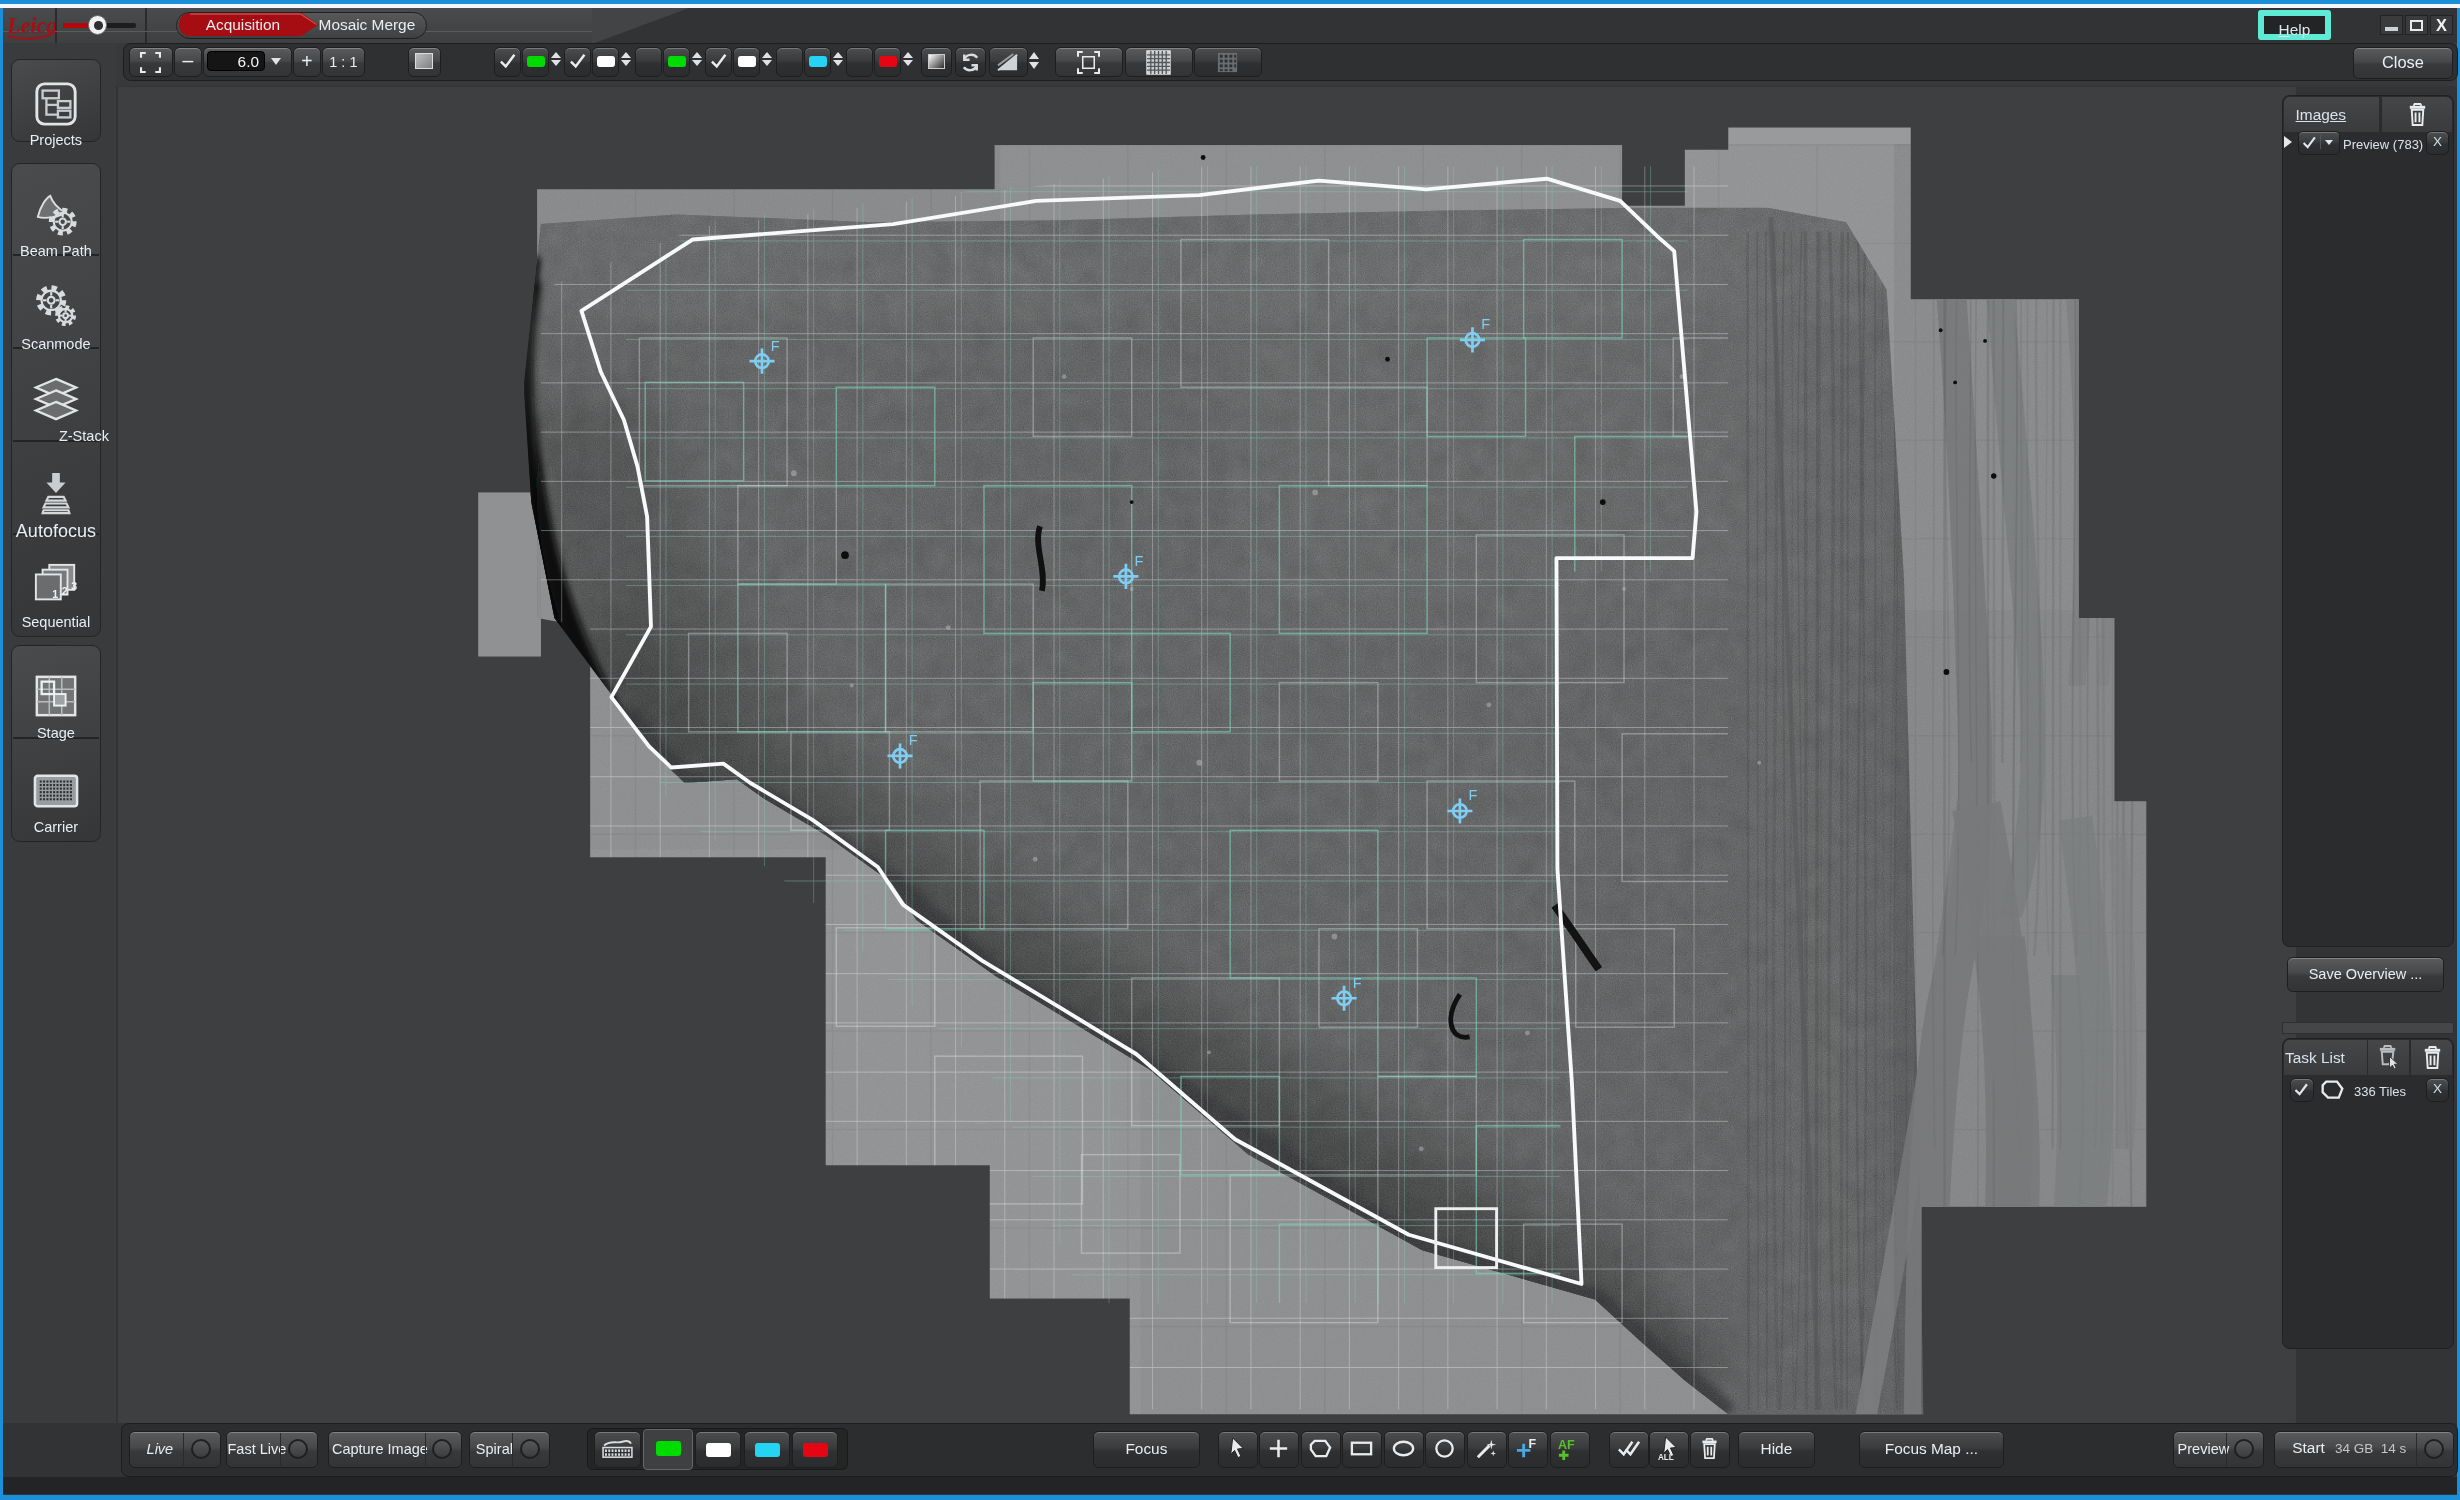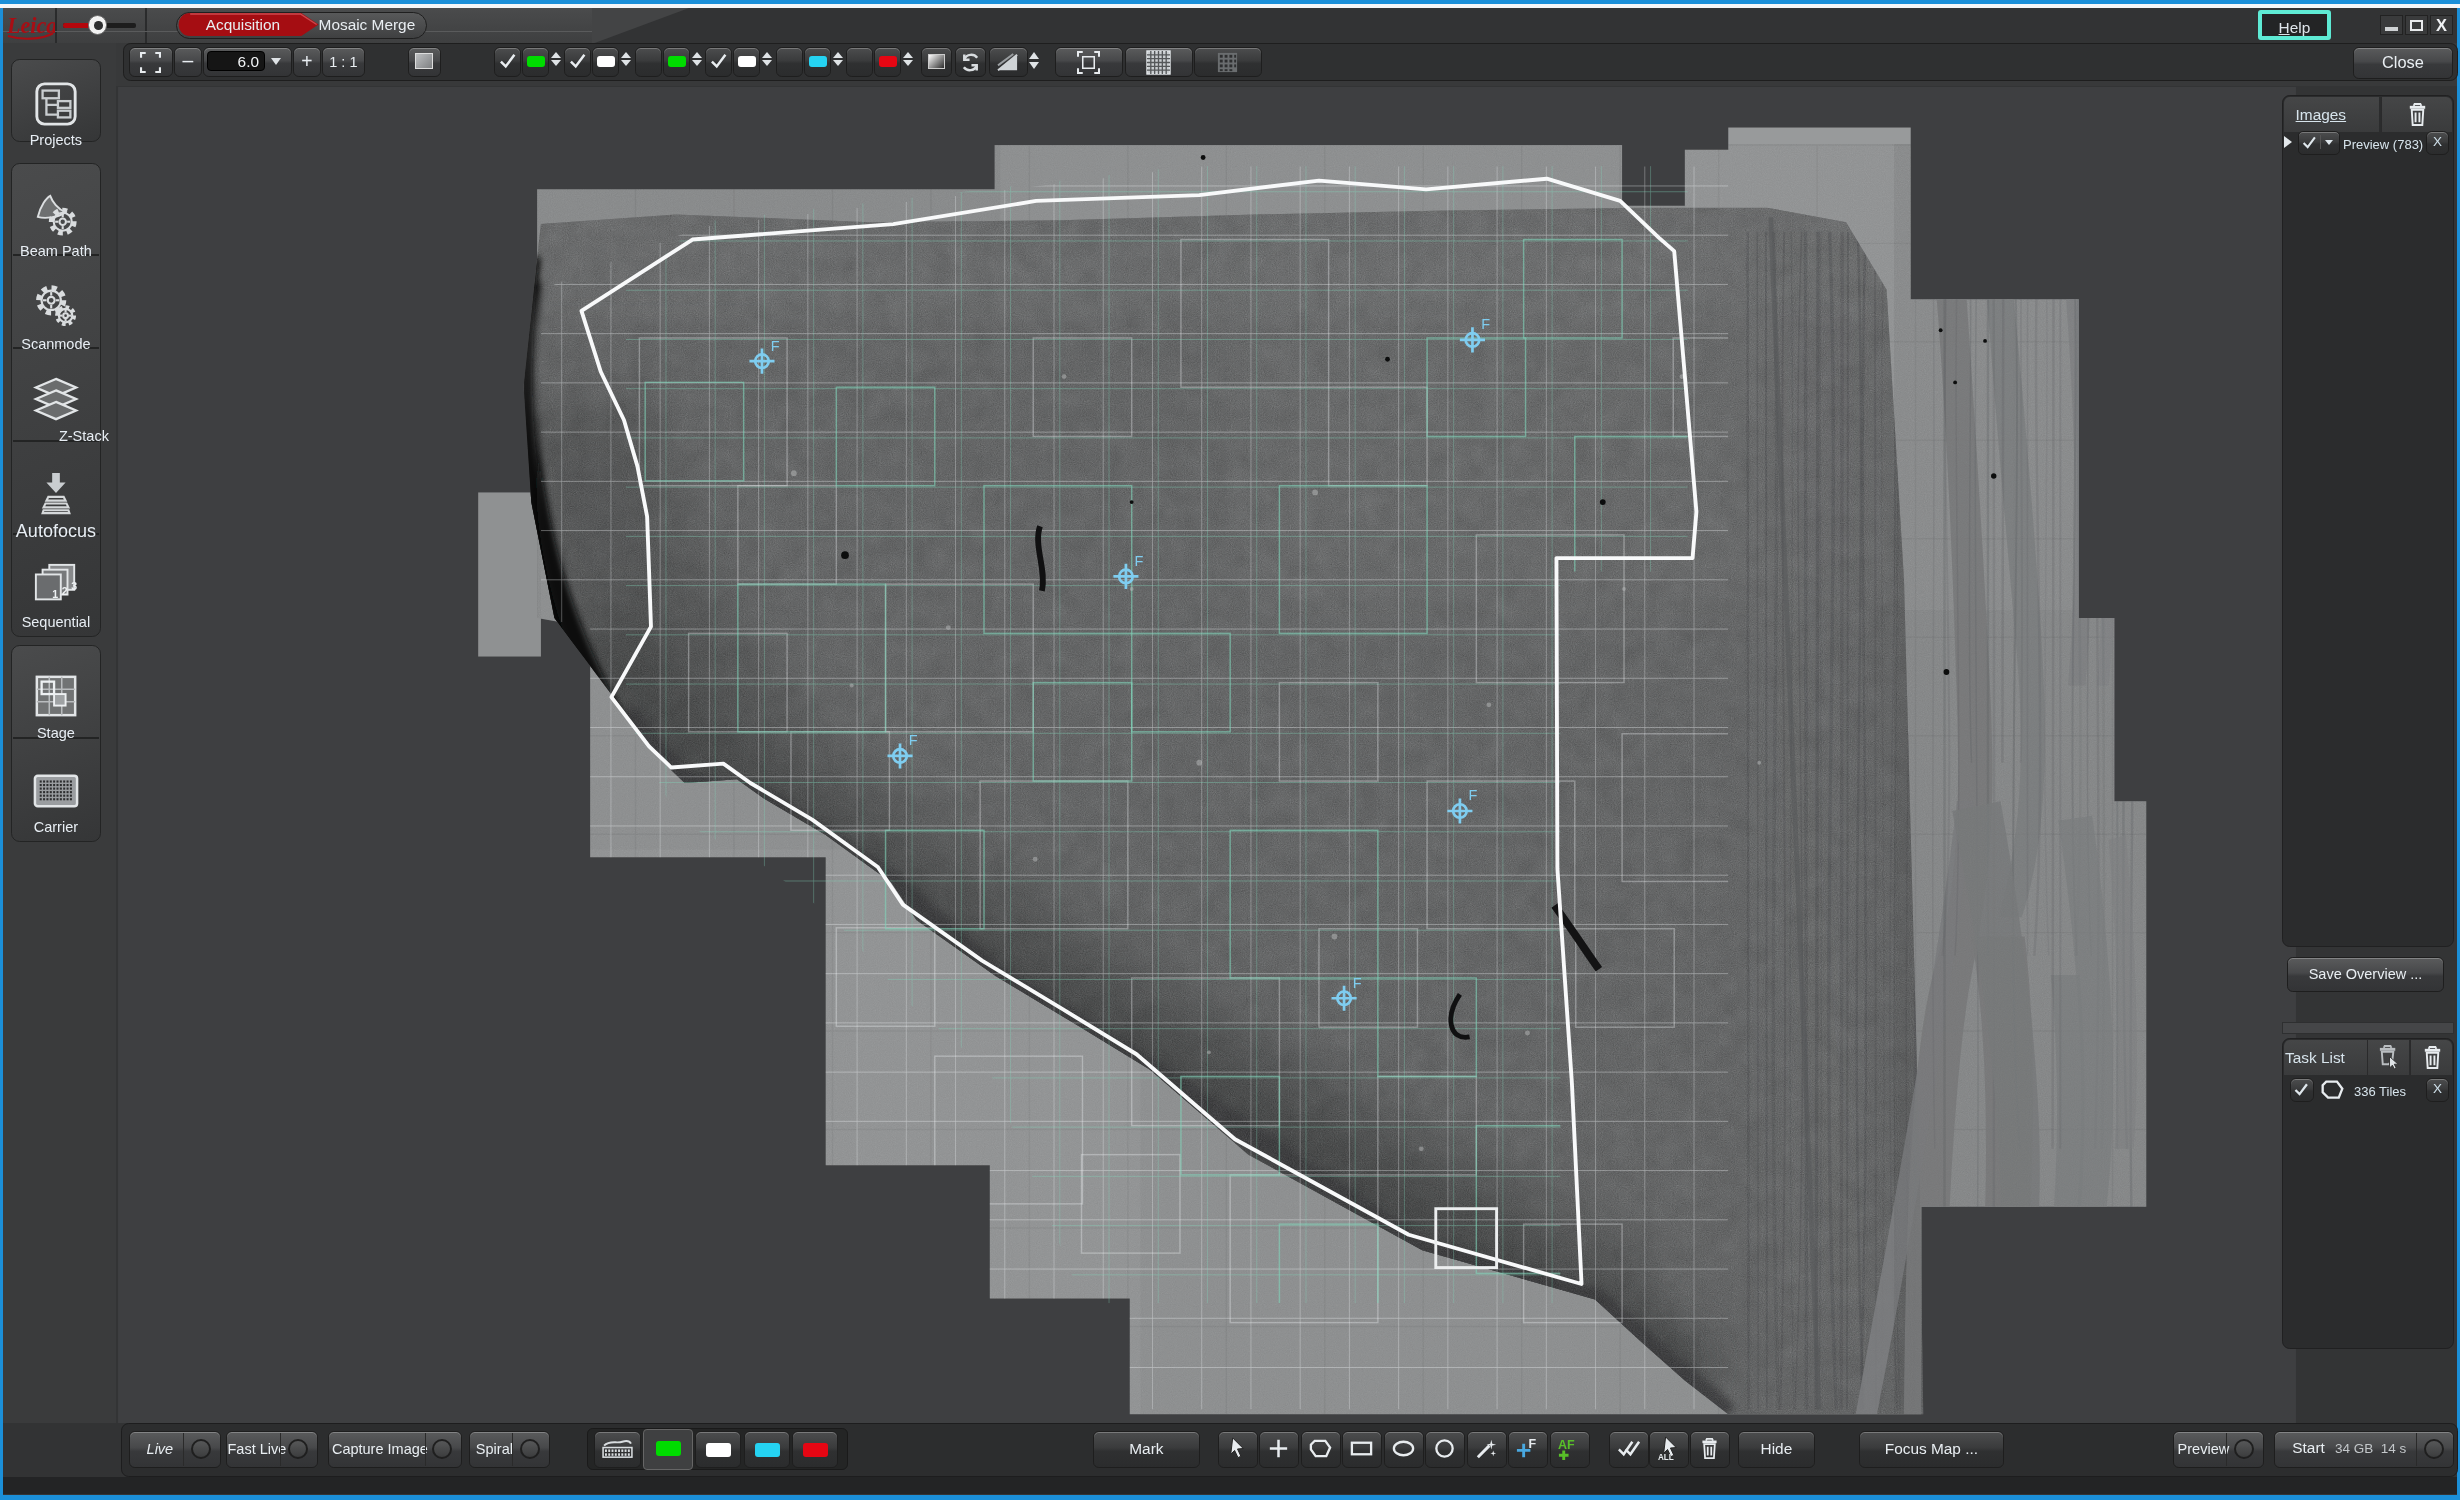--- a/index.html
+++ b/index.html
@@ -42,21 +42,21 @@
   <div class="abs" style="left:91px;top:13.5px;width:8.7px;height:8.7px;border-radius:50%;background:#2e2f30;"></div>
 
   <div class="abs" style="left:173px;top:3.9px;width:251px;height:27px;background:linear-gradient(#58595a,#3f4041);border:1.9px solid #1f1f1f;border-radius:13.5px;"></div>
   <svg class="abs" style="left:175px;top:5.8px;" width="147" height="23" viewBox="0 0 152 24">
     <path d="M12 0 L128 0 L146 12 L128 24 L12 24 C5 24 0 19 0 12 C0 5 5 0 12 0 Z" fill="#a50d12"></path>
     <path d="M12 1 L127 1 L144 12" stroke="#d4575b" stroke-width="1.5" fill="none" opacity=".8"></path>
   </svg>
   <div class="abs txt" style="left:177px;top:8.7px;width:126px;text-align:center;font-size:15.4px;">Acquisition</div>
   <div class="abs txt" style="left:311px;top:8.7px;width:106px;text-align:center;font-size:15.4px;">Mosaic Merge</div>
 
-  <div class="abs" style="left:2255px;top:1.9px;width:73px;height:30px;background:#232425;border:4px solid #5eead4;border-radius:2.9px;color:#dfe5ea;font-size:15.4px;text-align:center;line-height:28px;"><span style="text-decoration:underline">H</span>elp</div>
+  <div class="abs" style="left:2255px;top:1.9px;width:73px;height:30px;background:#232425;border:6px solid #5eead4;border-radius:2.9px;color:#dfe5ea;font-size:15.4px;text-align:center;line-height:28px;"><span style="text-decoration:underline">H</span>elp</div>
   <div class="abs" style="left:2377px;top:7.7px;width:23px;height:20px;background:#3a3b3c;border:1px solid #222;">
       <div class="abs" style="left:3.9px;top:10.6px;width:13.5px;height:3.9px;background:#cfd2d4;"></div>
     </div>
   <div class="abs" style="left:2402px;top:7.7px;width:23px;height:20px;background:#3a3b3c;border:1px solid #222;">
       <div class="abs" style="left:3.9px;top:3.9px;width:13.5px;height:10.6px;border:2.9px solid #e8eaec;"></div>
     </div>
   <div class="abs" style="left:2427px;top:7.7px;width:23px;height:20px;background:#3a3b3c;border:1px solid #222;color:#f0f2f4;font-weight:bold;font-size:16.4px;text-align:center;line-height:19.3px;">X</div>
 </div>
 
 <div id="toptool" class="abs" style="left:2.9px;top:43px;width:2454px;height:43px;background:#38393a;">
@@ -706,21 +706,21 @@
   <div class="abs" style="left:653px;top:18.3px;width:25px;height:14.5px;border-radius:2.9px;background:#00dc00;"></div>
   <div class="btn dk" style="left:692px;top:7.7px;width:46px;height:37px;">
       <div class="abs" style="left:10.6px;top:11.6px;width:25px;height:13.5px;border-radius:2.9px;background:#ffffff;"></div>
     </div>
   <div class="btn dk" style="left:741px;top:7.7px;width:46px;height:37px;">
       <div class="abs" style="left:10.6px;top:11.6px;width:25px;height:13.5px;border-radius:2.9px;background:#25d3f2;"></div>
     </div>
   <div class="btn dk" style="left:789px;top:7.7px;width:46px;height:37px;">
       <div class="abs" style="left:10.6px;top:11.6px;width:25px;height:13.5px;border-radius:2.9px;background:#e60613;"></div>
     </div>
-  <div class="btn dk" style="left:1090px;top:7.7px;width:107px;height:37px;font-size:15.4px;line-height:34px;">Mark</div>
+  <div class="btn dk" style="left:1090px;top:7.7px;width:107px;height:37px;font-size:15.4px;line-height:34px;">Focus</div>
   <div class="btn dk" style="left:1215px;top:7.7px;width:40px;height:37px;"><svg width="25" height="25" viewBox="0 0 26 26" style="margin-top:4.8px">
         <path d="M8 2 L19 13 L13 13.5 L16.5 21 L13.5 22.5 L10 15 L6 19 Z" fill="#e8ecef" stroke="#222" stroke-width="1"></path>
       </svg></div>
   <div class="btn dk" style="left:1256px;top:7.7px;width:40px;height:37px;"><svg width="25" height="25" viewBox="0 0 26 26" style="margin-top:4.8px">
         <path d="M13 4 V22 M4 13 H22" stroke="#e8ecef" stroke-width="2.6"></path>
       </svg></div>
   <div class="btn dk" style="left:1298px;top:7.7px;width:40px;height:37px;"><svg width="25" height="25" viewBox="0 0 26 26" style="margin-top:4.8px">
         <path d="M7 5 L18 5 L23 12 L19 21 L8 21 L3 14 L3 9 Z" fill="none" stroke="#e8ecef" stroke-width="2.4"></path>
       </svg></div>
   <div class="btn dk" style="left:1339px;top:7.7px;width:40px;height:37px;"><svg width="25" height="25" viewBox="0 0 26 26" style="margin-top:4.8px">

